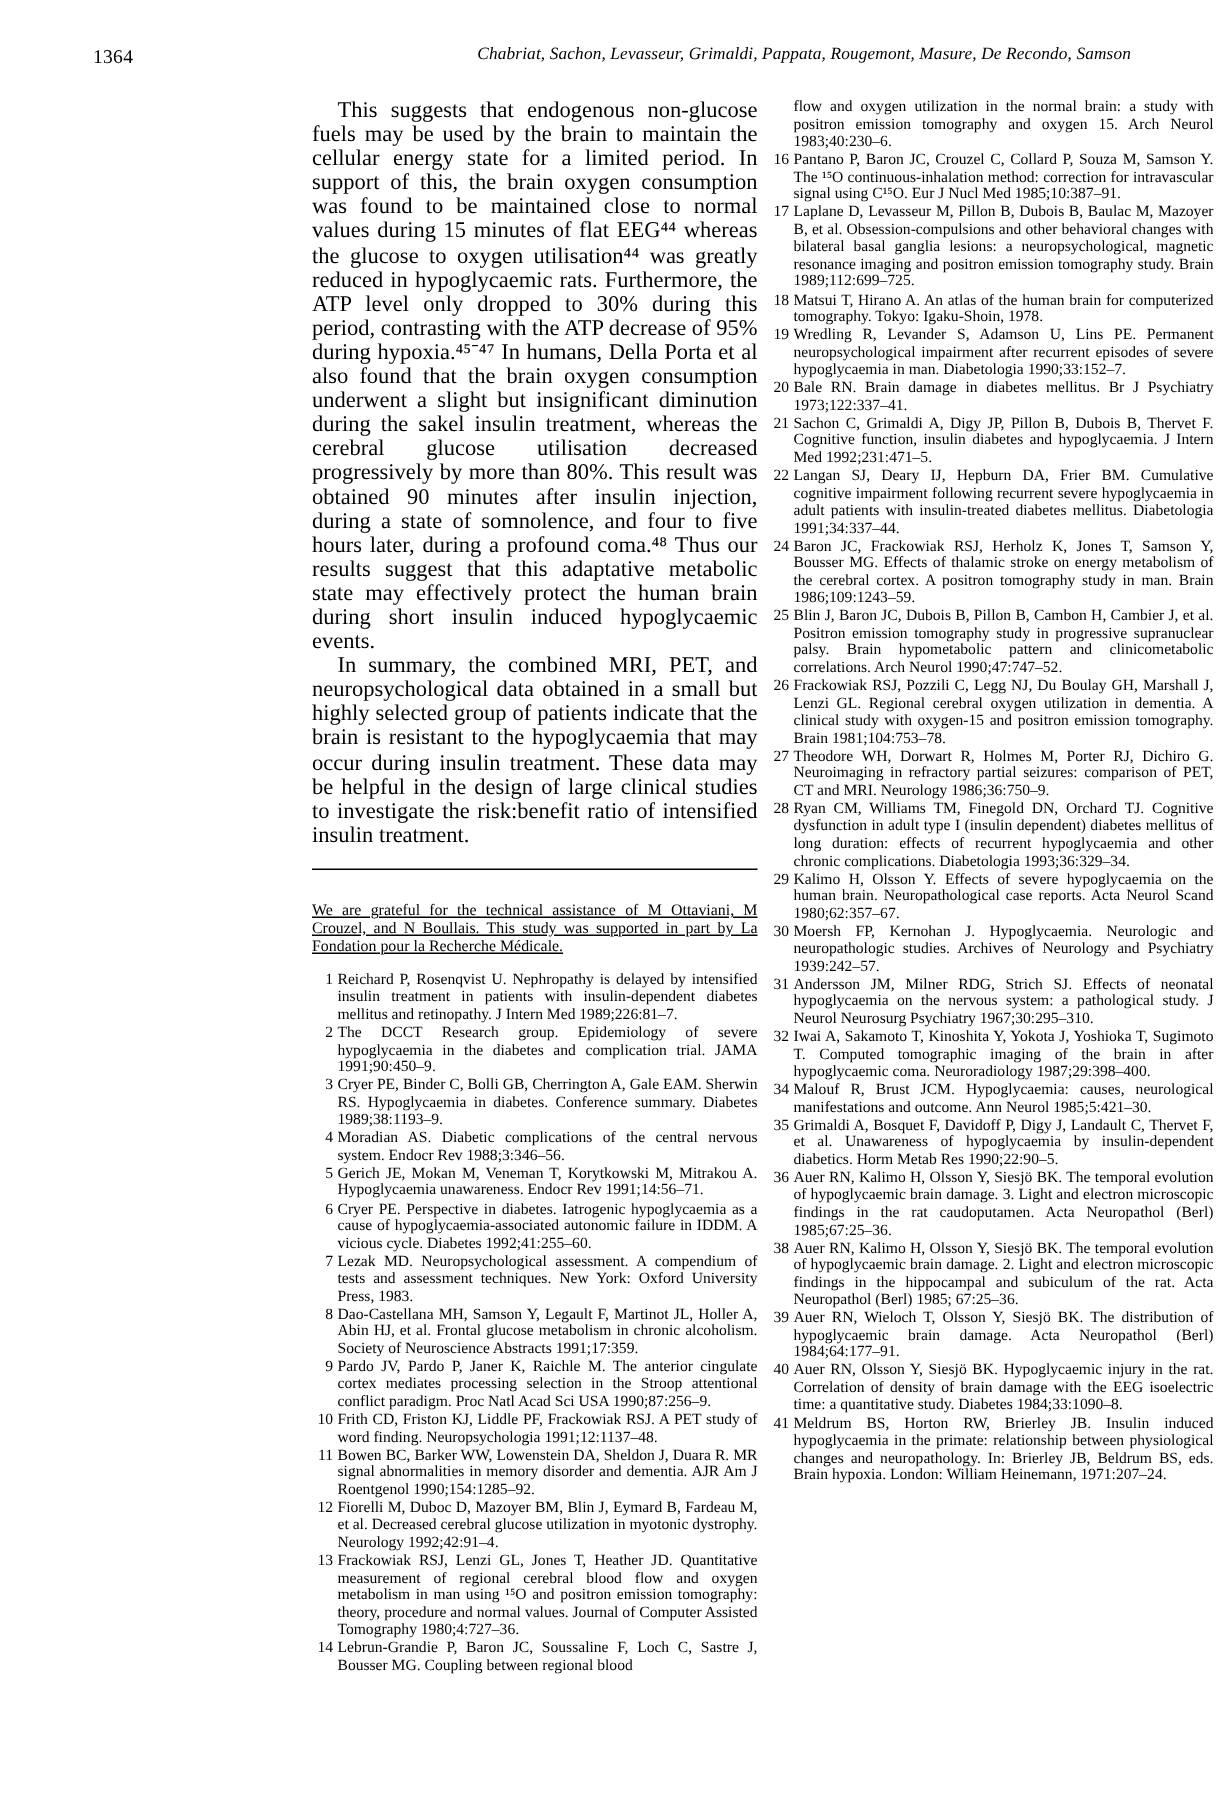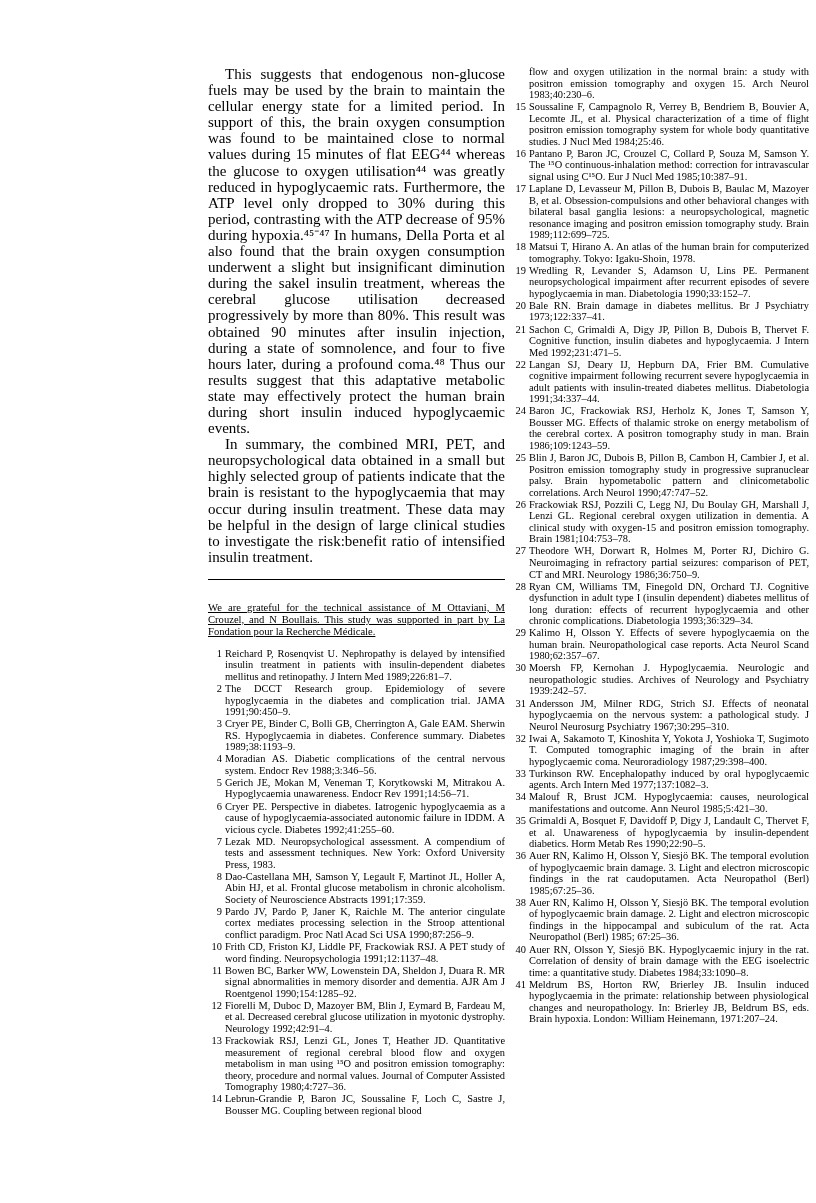--- a/index.html
+++ b/index.html
@@ -102,20 +102,24 @@
     width: 14px;
     text-align: right;
     font-size: 10.4px;
   }
 </style>
 </head>
 <body>
 
 <div class="page">
 
+  <div class="runhead">
+    <span class="folio">1364</span>
+    <span class="authors">Chabriat, Sachon, Levasseur, Grimaldi, Pappata, Rougemont, Masure, De Recondo, Samson</span>
+  </div>
 
   <div class="col col-left">
     <p class="body-par">This suggests that endogenous non-glucose fuels may be used by the brain to maintain the cellular energy state for a limited period. In support of this, the brain oxygen consumption was found to be maintained close to normal values during 15 minutes of flat EEG⁴⁴ whereas the glucose to oxygen utilisation⁴⁴ was greatly reduced in hypoglycaemic rats. Furthermore, the ATP level only dropped to 30% during this period, contrasting with the ATP decrease of 95% during hypoxia.⁴⁵⁻⁴⁷ In humans, Della Porta et al also found that the brain oxygen consumption underwent a slight but insignificant diminution during the sakel insulin treatment, whereas the cerebral glucose utilisation decreased progressively by more than 80%. This result was obtained 90 minutes after insulin injection, during a state of somnolence, and four to five hours later, during a profound coma.⁴⁸ Thus our results suggest that this adaptative metabolic state may effectively protect the human brain during short insulin induced hypoglycaemic events.</p>
     <p class="body-par">In summary, the combined MRI, PET, and neuropsychological data obtained in a small but highly selected group of patients indicate that the brain is resistant to the hypoglycaemia that may occur during insulin treatment. These data may be helpful in the design of large clinical studies to investigate the risk:benefit ratio of intensified insulin treatment.</p>
 
     <div class="ack-rule"></div>
     <div class="ack">We are grateful for the technical assistance of M Ottaviani, M Crouzel, and N Boullais. This study was supported in part by La Fondation pour la Recherche Médicale.</div>
 
     <ol class="refs first">
       <li><span class="num">1</span><span>Reichard P, Rosenqvist U. Nephropathy is delayed by intensified insulin treatment in patients with insulin-dependent diabetes mellitus and retinopathy. J Intern Med 1989;226:81–7.</span></li>
@@ -131,40 +135,39 @@
       <li><span class="num">11</span><span>Bowen BC, Barker WW, Lowenstein DA, Sheldon J, Duara R. MR signal abnormalities in memory disorder and dementia. AJR Am J Roentgenol 1990;154:1285–92.</span></li>
       <li><span class="num">12</span><span>Fiorelli M, Duboc D, Mazoyer BM, Blin J, Eymard B, Fardeau M, et al. Decreased cerebral glucose utilization in myotonic dystrophy. Neurology 1992;42:91–4.</span></li>
       <li><span class="num">13</span><span>Frackowiak RSJ, Lenzi GL, Jones T, Heather JD. Quantitative measurement of regional cerebral blood flow and oxygen metabolism in man using ¹⁵O and positron emission tomography: theory, procedure and normal values. Journal of Computer Assisted Tomography 1980;4:727–36.</span></li>
       <li><span class="num">14</span><span>Lebrun-Grandie P, Baron JC, Soussaline F, Loch C, Sastre J, Bousser MG. Coupling between regional blood</span></li>
     </ol>
   </div>
 
   <div class="col col-right">
     <ol class="refs">
       <li><span class="num"></span><span>flow and oxygen utilization in the normal brain: a study with positron emission tomography and oxygen 15. Arch Neurol 1983;40:230–6.</span></li>
-      <li><span class="num">15</span><span>Soussaline F, Campagnolo R, Verrey B, Bendriem B, Bouvier A, Lecomte JL, et al. Physical characterization of a time of flight positron emission tomography system for whole body quantitative studies. J Nucl Med 1984;25:46.</span></li>
       <li><span class="num">16</span><span>Pantano P, Baron JC, Crouzel C, Collard P, Souza M, Samson Y. The ¹⁵O continuous-inhalation method: correction for intravascular signal using C¹⁵O. Eur J Nucl Med 1985;10:387–91.</span></li>
       <li><span class="num">17</span><span>Laplane D, Levasseur M, Pillon B, Dubois B, Baulac M, Mazoyer B, et al. Obsession-compulsions and other behavioral changes with bilateral basal ganglia lesions: a neuropsychological, magnetic resonance imaging and positron emission tomography study. Brain 1989;112:699–725.</span></li>
       <li><span class="num">18</span><span>Matsui T, Hirano A. An atlas of the human brain for computerized tomography. Tokyo: Igaku-Shoin, 1978.</span></li>
       <li><span class="num">19</span><span>Wredling R, Levander S, Adamson U, Lins PE. Permanent neuropsychological impairment after recurrent episodes of severe hypoglycaemia in man. Diabetologia 1990;33:152–7.</span></li>
       <li><span class="num">20</span><span>Bale RN. Brain damage in diabetes mellitus. Br J Psychiatry 1973;122:337–41.</span></li>
       <li><span class="num">21</span><span>Sachon C, Grimaldi A, Digy JP, Pillon B, Dubois B, Thervet F. Cognitive function, insulin diabetes and hypoglycaemia. J Intern Med 1992;231:471–5.</span></li>
       <li><span class="num">22</span><span>Langan SJ, Deary IJ, Hepburn DA, Frier BM. Cumulative cognitive impairment following recurrent severe hypoglycaemia in adult patients with insulin-treated diabetes mellitus. Diabetologia 1991;34:337–44.</span></li>
       <li><span class="num">24</span><span>Baron JC, Frackowiak RSJ, Herholz K, Jones T, Samson Y, Bousser MG. Effects of thalamic stroke on energy metabolism of the cerebral cortex. A positron tomography study in man. Brain 1986;109:1243–59.</span></li>
       <li><span class="num">25</span><span>Blin J, Baron JC, Dubois B, Pillon B, Cambon H, Cambier J, et al. Positron emission tomography study in progressive supranuclear palsy. Brain hypometabolic pattern and clinicometabolic correlations. Arch Neurol 1990;47:747–52.</span></li>
       <li><span class="num">26</span><span>Frackowiak RSJ, Pozzili C, Legg NJ, Du Boulay GH, Marshall J, Lenzi GL. Regional cerebral oxygen utilization in dementia. A clinical study with oxygen-15 and positron emission tomography. Brain 1981;104:753–78.</span></li>
       <li><span class="num">27</span><span>Theodore WH, Dorwart R, Holmes M, Porter RJ, Dichiro G. Neuroimaging in refractory partial seizures: comparison of PET, CT and MRI. Neurology 1986;36:750–9.</span></li>
       <li><span class="num">28</span><span>Ryan CM, Williams TM, Finegold DN, Orchard TJ. Cognitive dysfunction in adult type I (insulin dependent) diabetes mellitus of long duration: effects of recurrent hypoglycaemia and other chronic complications. Diabetologia 1993;36:329–34.</span></li>
       <li><span class="num">29</span><span>Kalimo H, Olsson Y. Effects of severe hypoglycaemia on the human brain. Neuropathological case reports. Acta Neurol Scand 1980;62:357–67.</span></li>
       <li><span class="num">30</span><span>Moersh FP, Kernohan J. Hypoglycaemia. Neurologic and neuropathologic studies. Archives of Neurology and Psychiatry 1939:242–57.</span></li>
       <li><span class="num">31</span><span>Andersson JM, Milner RDG, Strich SJ. Effects of neonatal hypoglycaemia on the nervous system: a pathological study. J Neurol Neurosurg Psychiatry 1967;30:295–310.</span></li>
       <li><span class="num">32</span><span>Iwai A, Sakamoto T, Kinoshita Y, Yokota J, Yoshioka T, Sugimoto T. Computed tomographic imaging of the brain in after hypoglycaemic coma. Neuroradiology 1987;29:398–400.</span></li>
-      <li><span class="num">33</span><span>Turkinson RW. Encephalopathy induced by oral hypoglycaemic agents. Arch Intern Med 1977;137:1082–3.</span></li>
       <li><span class="num">34</span><span>Malouf R, Brust JCM. Hypoglycaemia: causes, neurological manifestations and outcome. Ann Neurol 1985;5:421–30.</span></li>
       <li><span class="num">35</span><span>Grimaldi A, Bosquet F, Davidoff P, Digy J, Landault C, Thervet F, et al. Unawareness of hypoglycaemia by insulin-dependent diabetics. Horm Metab Res 1990;22:90–5.</span></li>
       <li><span class="num">36</span><span>Auer RN, Kalimo H, Olsson Y, Siesjö BK. The temporal evolution of hypoglycaemic brain damage. 3. Light and electron microscopic findings in the rat caudoputamen. Acta Neuropathol (Berl) 1985;67:25–36.</span></li>
       <li><span class="num">38</span><span>Auer RN, Kalimo H, Olsson Y, Siesjö BK. The temporal evolution of hypoglycaemic brain damage. 2. Light and electron microscopic findings in the hippocampal and subiculum of the rat. Acta Neuropathol (Berl) 1985; 67:25–36.</span></li>
+      <li><span class="num">39</span><span>Auer RN, Wieloch T, Olsson Y, Siesjö BK. The distribution of hypoglycaemic brain damage. Acta Neuropathol (Berl) 1984;64:177–91.</span></li>
       <li><span class="num">40</span><span>Auer RN, Olsson Y, Siesjö BK. Hypoglycaemic injury in the rat. Correlation of density of brain damage with the EEG isoelectric time: a quantitative study. Diabetes 1984;33:1090–8.</span></li>
       <li><span class="num">41</span><span>Meldrum BS, Horton RW, Brierley JB. Insulin induced hypoglycaemia in the primate: relationship between physiological changes and neuropathology. In: Brierley JB, Beldrum BS, eds. Brain hypoxia. London: William Heinemann, 1971:207–24.</span></li>
     </ol>
   </div>
 
 </div>
 
 </body></html>

